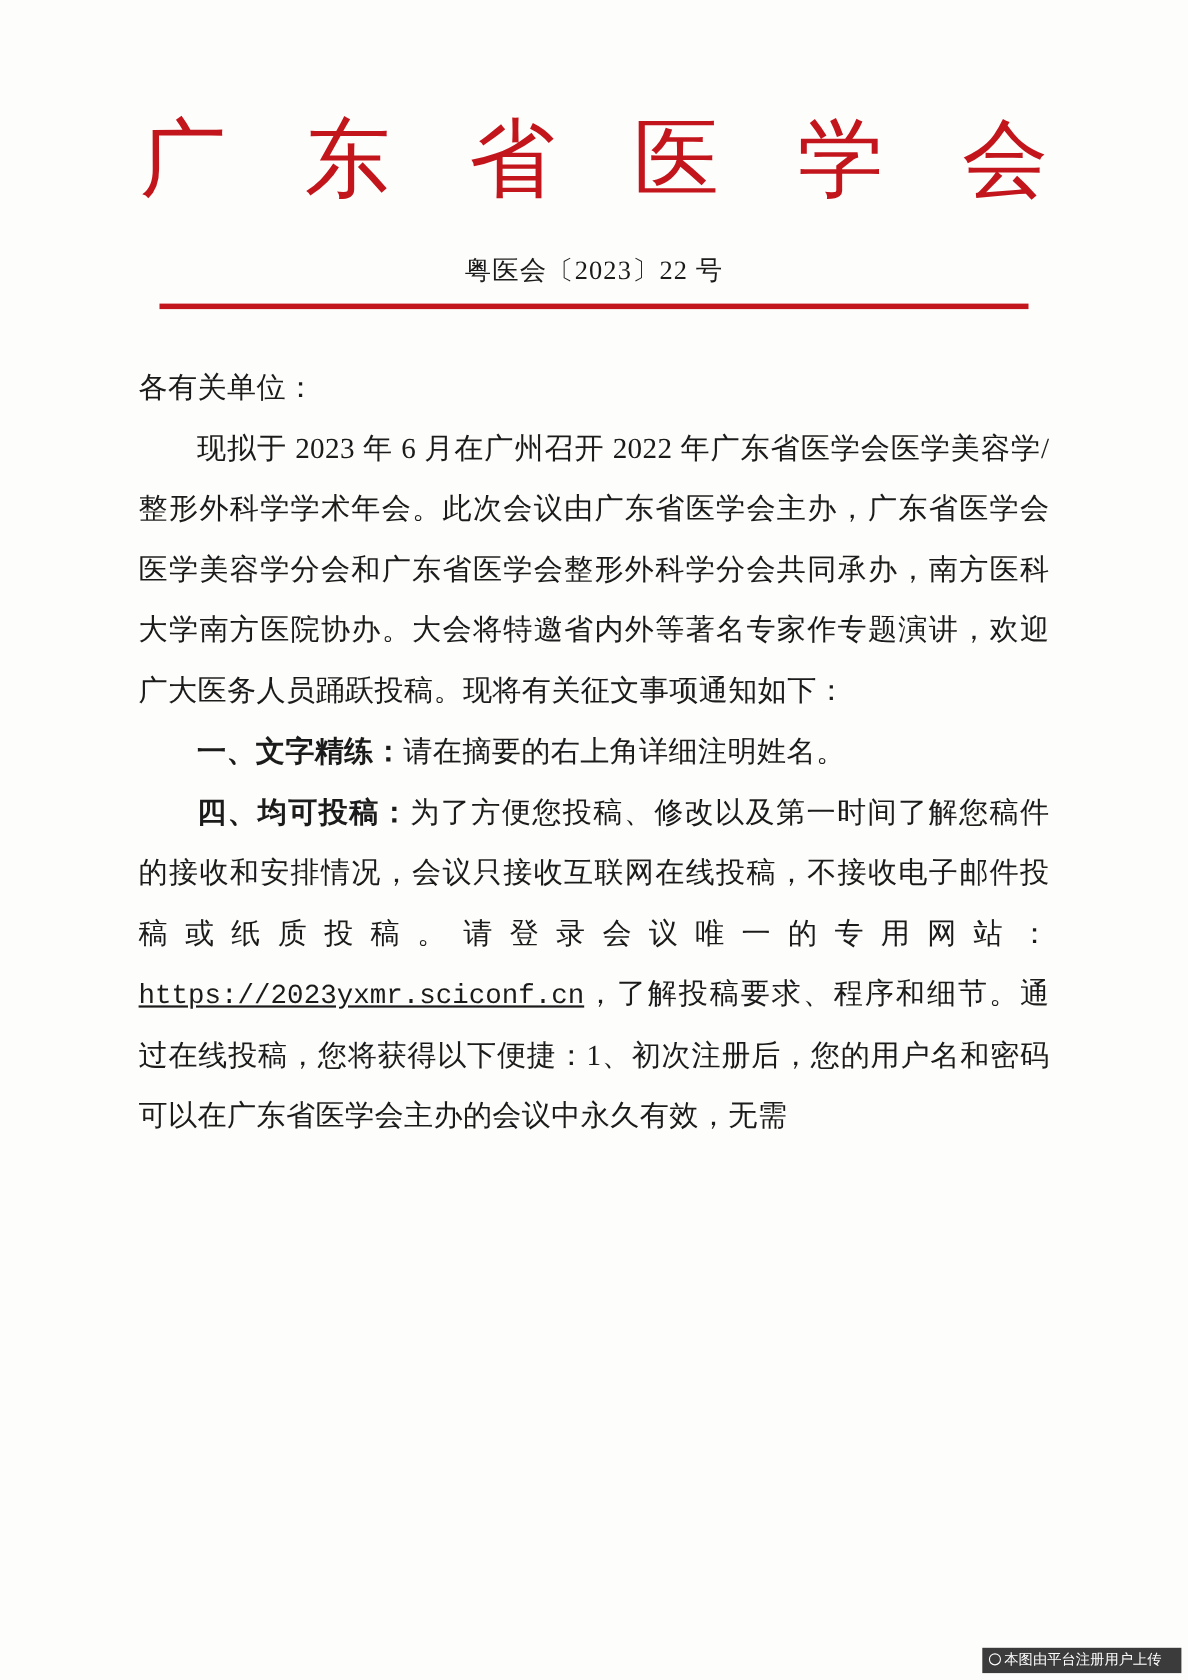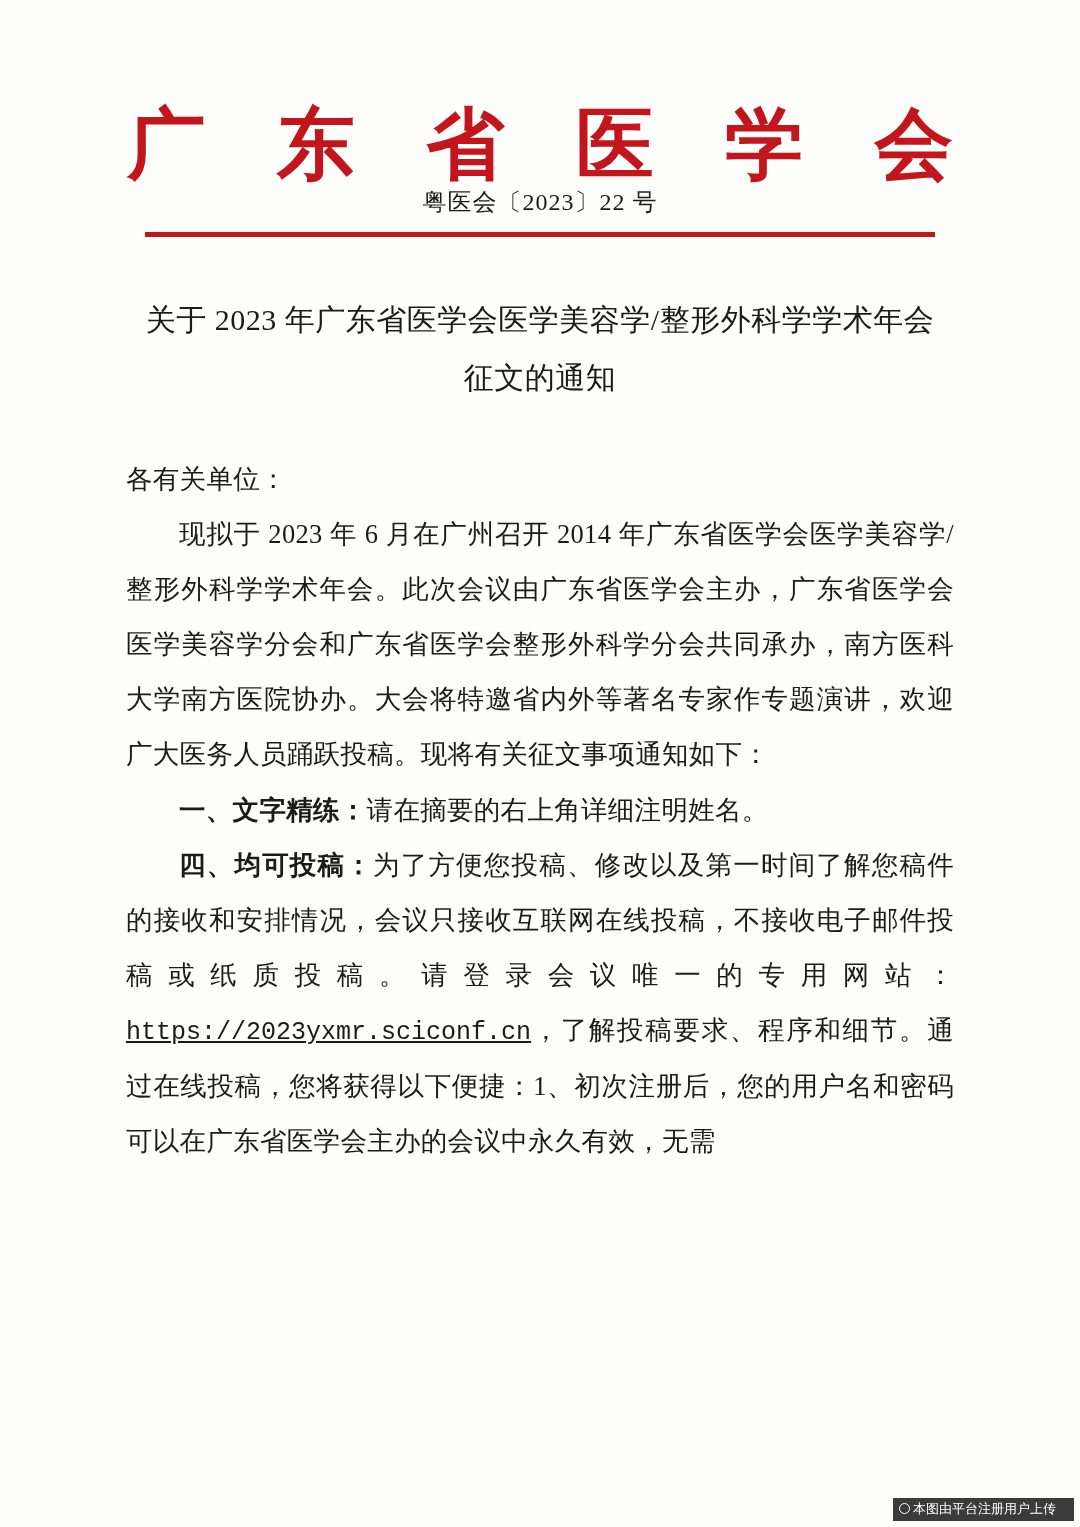--- a/index.html
+++ b/index.html
@@ -20,29 +20,30 @@
     inset: 0;
     background: #fdfdfb;
   }
   
   .letterhead {
     padding-top: 104px;
     text-align: center;
   }
   .org-title {
     color: #c3161c;
-    font-weight: bold;
+    font-weight: normal;
     font-size: 78px;
     letter-spacing: 26px;
     text-indent: 26px;
     line-height: 1.05;
     font-family: "Liberation Serif", "DejaVu Serif", serif;
     white-space: nowrap;
   }
   .doc-number {
+    margin-top: 44px;
     font-size: 24px;
     letter-spacing: 1px;
     color: #1b1b1b;
   }
   .red-rule {
     margin: 14px auto 0 auto;
     width: 790px;
     height: 5px;
     background: #c3161c;
   }
@@ -112,30 +113,26 @@
 <body>
 
 <div class="page">
 
   <div class="letterhead">
     <div class="org-title">广 东 省 医 学 会</div>
     <div class="doc-number">粤医会〔2023〕22 号</div>
     <div class="red-rule"></div>
   </div>
 
-  <div class="doc-title">
-    <span class="line">关于 2023 年广东省医学会医学美容学/整形外科学学术年会</span>
-    <span class="line">征文的通知</span>
-  </div>
 
   <div class="body-text">
 
     <p>各有关单位：</p>
 
-    <p class="indent">现拟于 2023 年 6 月在广州召开 2014 年广东省医学会医学美容学/整形外科学学术年会。此次会议由广东省医学会主办，广东省医学会医学美容学分会和广东省医学会整形外科学分会共同承办，南方医科大学南方医院协办。大会将特邀省内外等著名专家作专题演讲，欢迎广大医务人员踊跃投稿。现将有关征文事项通知如下：</p>
+    <p class="indent">现拟于 2023 年 6 月在广州召开 2022 年广东省医学会医学美容学/整形外科学学术年会。此次会议由广东省医学会主办，广东省医学会医学美容学分会和广东省医学会整形外科学分会共同承办，南方医科大学南方医院协办。大会将特邀省内外等著名专家作专题演讲，欢迎广大医务人员踊跃投稿。现将有关征文事项通知如下：</p>
 
     <p class="indent"><span class="lead">一、文字精练：</span><span>请在摘要的右上角详细注明姓名。</span></p>
 
 
 
     <p class="indent"><span class="lead">四、均可投稿：</span><span>为了方便您投稿、修改以及第一时间了解您稿件的接收和安排情况，会议只接收互联网在线投稿，不接收电子邮件投稿或纸质投稿。请登录会议唯一的专用网站：</span><a class="link" href="#">https://2023yxmr.sciconf.cn</a><span>，了解投稿要求、程序和细节。通过在线投稿，您将获得以下便捷：1、初次注册后，您的用户名和密码可以在广东省医学会主办的会议中永久有效，无需</span></p>
 
   </div>
 
   <div class="watermark"><span class="dot"></span><span>本图由平台注册用户上传</span></div>

